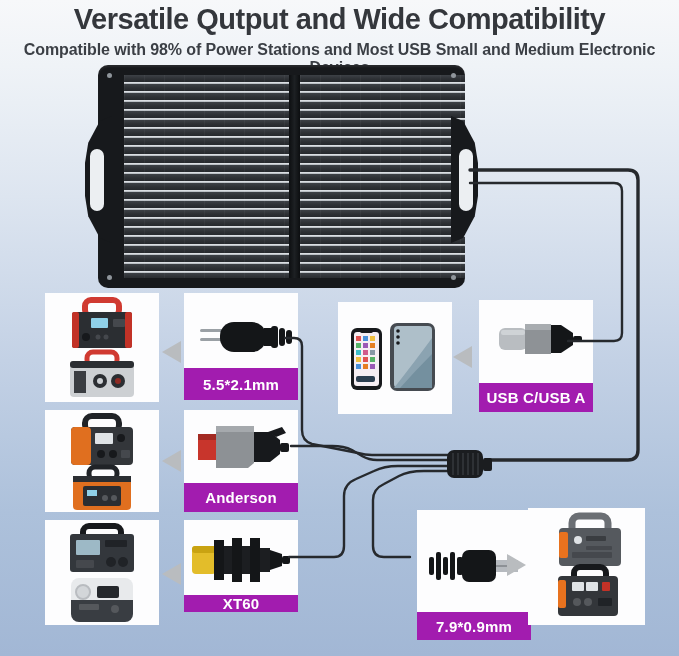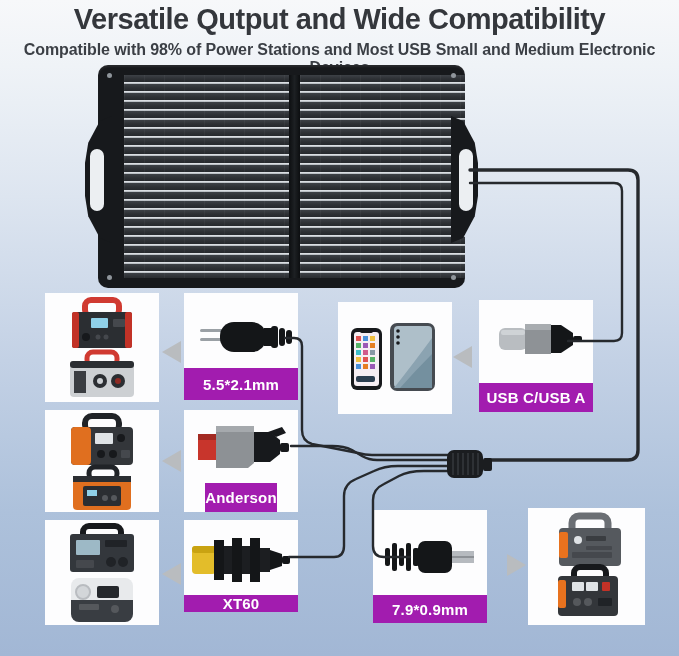--- a/index.html
+++ b/index.html
@@ -174,21 +174,21 @@
         <rect x="28" y="66" width="58" height="34" rx="4" fill="#e06f1f"></rect>
         <rect x="28" y="66" width="58" height="6" fill="#2b2e32"></rect>
         <rect x="38" y="76" width="38" height="20" rx="2" fill="#2b2e32"></rect>
         <rect x="42" y="80" width="10" height="6" fill="#8fd0e8"></rect>
         <circle cx="60" cy="88" r="3" fill="#55585c"></circle>
         <circle cx="69" cy="88" r="3" fill="#55585c"></circle>
       </svg>
     </div>
   </div>
 
-  <div class="card" style="left:184px;top:410px;width:114px;height:102px;align-items:center;">
+  <div class="card" style="left:184px;top:410px;width:114px;height:102px;">
     <div class="card-art">
       <svg width="114" height="73" viewBox="0 0 114 73">
         <rect x="14" y="24" width="20" height="26" fill="#c8352c"></rect>
         <rect x="14" y="24" width="20" height="6" fill="#a32a22"></rect>
         <polygon points="32,16 64,16 70,21 70,53 64,58 32,58" fill="#8d9195"></polygon>
         <rect x="32" y="16" width="38" height="6" fill="#a5a9ad"></rect>
         <polygon points="70,22 86,22 96,30 96,44 86,52 70,52" fill="#17191c"></polygon>
         <polygon points="84,22 98,17 102,23 92,27" fill="#17191c"></polygon>
         <rect x="96" y="33" width="9" height="9" rx="2" fill="#17191c"></rect>
       </svg>
@@ -227,21 +227,21 @@
         <rect x="58" y="26" width="8" height="28" fill="#1c1e21"></rect>
         <rect x="66" y="18" width="10" height="44" fill="#141618"></rect>
         <rect x="76" y="28" width="10" height="24" fill="#1c1e21"></rect>
         <polygon points="86,30 98,34 98,46 86,50" fill="#141618"></polygon>
         <rect x="98" y="36" width="8" height="8" rx="2" fill="#141618"></rect>
       </svg>
     </div>
     <div class="label-band" style="height:28px;">XT60</div>
   </div>
 
-  <div class="card" style="left:373px;top:510px;width:114px;height:113px;">
+  <div class="card" style="left:417px;top:510px;width:114px;height:130px;">
     <div class="card-art">
       <svg width="114" height="85" viewBox="0 0 114 85">
         <rect x="12" y="38" width="5" height="18" rx="2" fill="#141618"></rect>
         <rect x="19" y="33" width="5" height="28" rx="2" fill="#141618"></rect>
         <rect x="26" y="38" width="5" height="18" rx="2" fill="#141618"></rect>
         <rect x="33" y="33" width="5" height="28" rx="2" fill="#141618"></rect>
         <rect x="40" y="38" width="6" height="18" rx="2" fill="#141618"></rect>
         <rect x="45" y="31" width="34" height="32" rx="7" fill="#141618"></rect>
         <rect x="79" y="41" width="22" height="12" fill="#b6babf"></rect>
         <rect x="79" y="46" width="22" height="2" fill="#8d9196"></rect>

